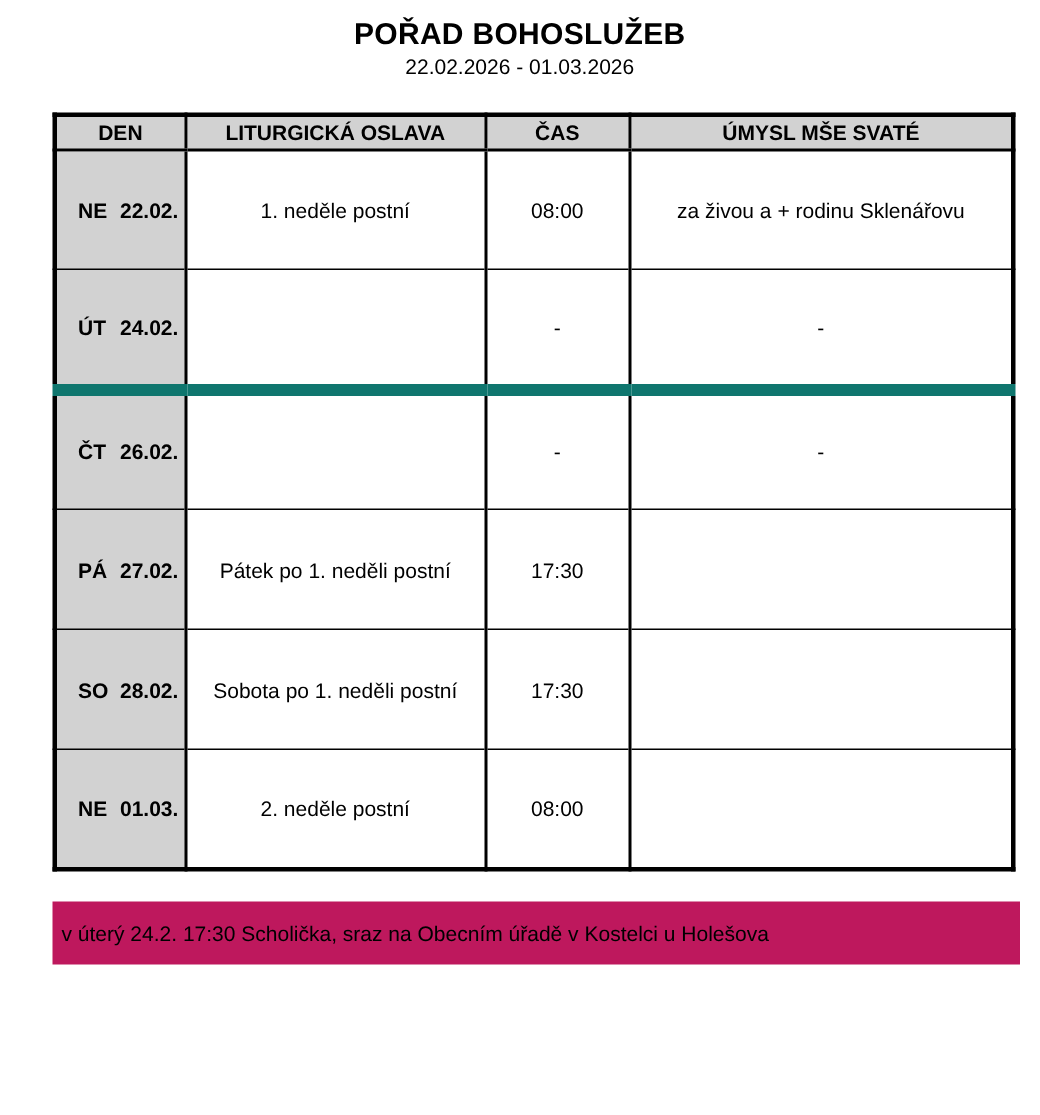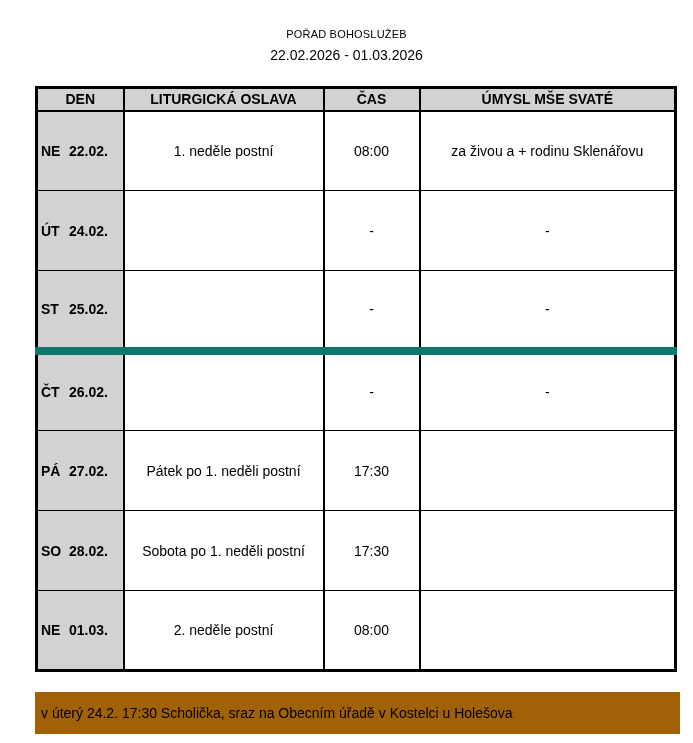--- a/index.html
+++ b/index.html
@@ -6,38 +6,37 @@
   html, body {
     margin: 0; padding: 0;
     background: #ffffff;
     font-family: "Liberation Sans", sans-serif;
     color: #000000;
   }
   body { width: 693px; height: 743px; overflow: hidden; }
 
   .doc-header { padding-top: 13px; text-align: center; }
   .doc-header .title-line {
-    font-size: 11px; font-weight: normal; line-height: 21px;
+    font-size: 20px; font-weight: bold; line-height: 21px;
     letter-spacing: 0.2px;
-    margin-top: 11px;
   }
   .doc-header .date-line {
     font-size: 14px; font-weight: normal; line-height: 21px;
   }
 
   table.schedule {
     border-collapse: collapse;
     table-layout: fixed;
     margin: 20px 0 0 35px;
     width: 639px;
     border: 3px solid #000000;
   }
   table.schedule th, table.schedule td {
     border: 1px solid #000000;
-    padding: 0 3px;
+    padding: 0 14px;
     vertical-align: middle;
     font-size: 14px;
     overflow: hidden;
   }
   table.schedule .col-sep { border-left-width: 2px; margin-top: 36px; }
   table.schedule thead th {
     background: #d2d2d2;
     font-weight: bold;
     height: 23px;
     text-align: center;
@@ -52,21 +51,21 @@
     white-space: nowrap;
   }
   td.day-cell .dow { display: inline-block; width: 28px; }
   td.center-cell { text-align: center; }
   tr.divider-top td { border-top: 8px solid #0f766e; }
 
   .footer-note {
     margin: 20px 0 0 35px;
     width: 645px;
     height: 42px;
-    background: #a16207;
+    background: #be185d;
     display: flex;
     align-items: center;
     padding-left: 6px;
     font-size: 14px;
   }
 </style>
 </head>
 <body>
 
 <div class="doc-header">
@@ -95,26 +94,20 @@
       <td class="center-cell col-sep">1. neděle postní</td>
       <td class="center-cell col-sep">08:00</td>
       <td class="center-cell col-sep">za živou a + rodinu Sklenářovu</td>
     </tr>
     <tr>
       <td class="day-cell"><span class="dow">ÚT</span><span>24.02.</span></td>
       <td class="center-cell col-sep"></td>
       <td class="center-cell col-sep">-</td>
       <td class="center-cell col-sep">-</td>
     </tr>
-    <tr>
-      <td class="day-cell"><span class="dow">ST</span><span>25.02.</span></td>
-      <td class="center-cell col-sep"></td>
-      <td class="center-cell col-sep">-</td>
-      <td class="center-cell col-sep">-</td>
-    </tr>
     <tr class="divider-top">
       <td class="day-cell"><span class="dow">ČT</span><span>26.02.</span></td>
       <td class="center-cell col-sep"></td>
       <td class="center-cell col-sep">-</td>
       <td class="center-cell col-sep">-</td>
     </tr>
     <tr>
       <td class="day-cell"><span class="dow">PÁ</span><span>27.02.</span></td>
       <td class="center-cell col-sep">Pátek po 1. neděli postní</td>
       <td class="center-cell col-sep">17:30</td>

